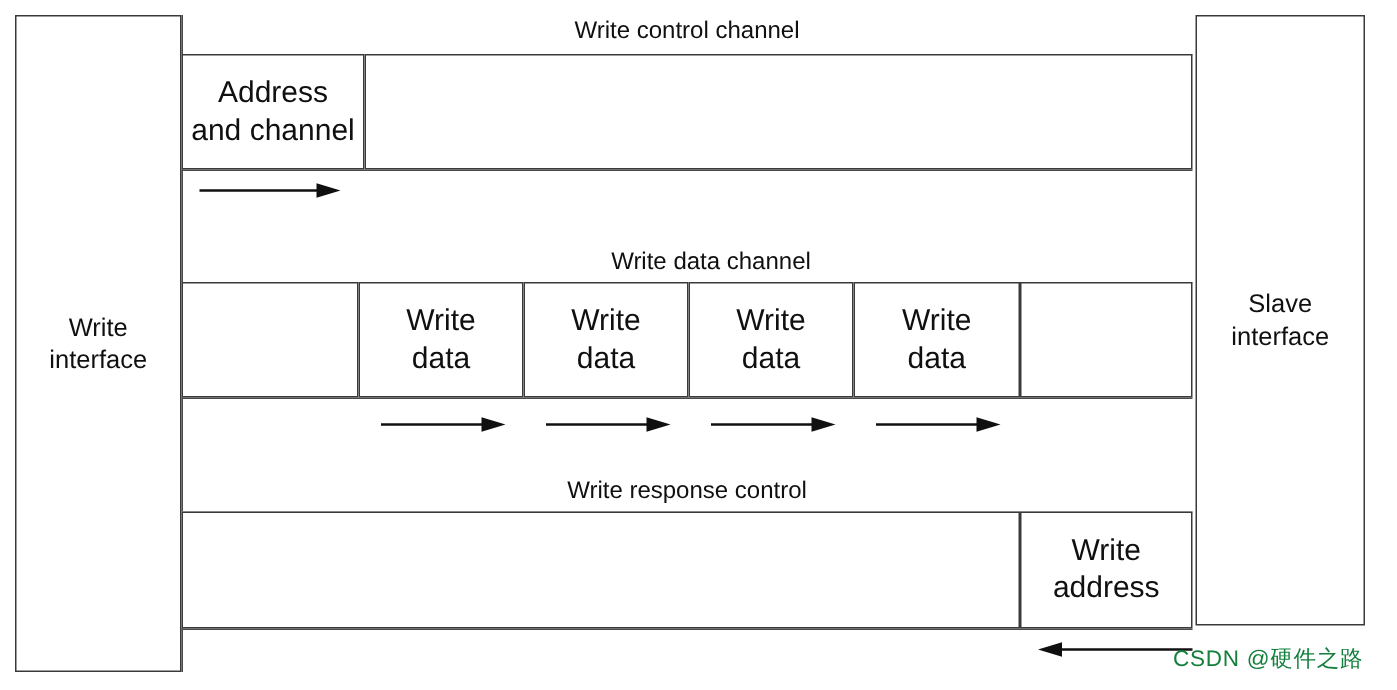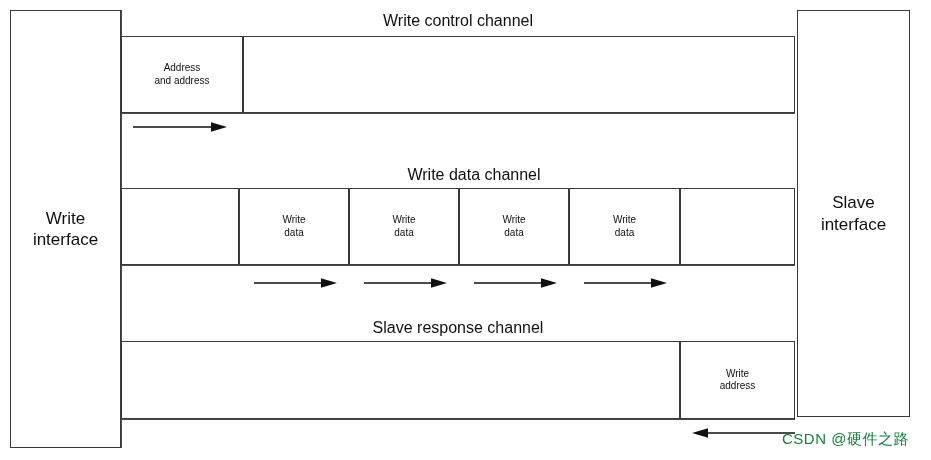--- a/index.html
+++ b/index.html
@@ -29,21 +29,21 @@
     justify-content: center;
     text-align: center;
     color: #101010;
     font-size: 16px;
     line-height: 1.25;
   }
   .iface {
     font-size: 17px;
   }
   .cell {
-    font-size: 10px;
+    font-size: 20px;
   }
   .rowline {
     position: absolute;
     height: 0;
     border-top: 1.5px solid #4a4a4a;
   }
   .vline {
     position: absolute;
     width: 0;
     border-left: 1.5px solid #4a4a4a;
@@ -93,21 +93,21 @@
 
   <div class="vline" style="left:121px; top:10px; height:438px;"></div>
 
   <div class="chlabel" style="left:121px; top:12px; width:674px;">Write control channel</div>
 
   <div class="rowline" style="left:121px; top:36px; width:674px;"></div>
 
   <div class="box cell" style="left:121px; top:36px; width:122px; height:77px;">
     <div>
       <div>Address</div>
-      <div>and address</div>
+      <div>and channel</div>
     </div>
   </div>
 
   <div class="box cell" style="left:243px; top:36px; width:552px; height:77px;"></div>
 
   <div class="rowline" style="left:121px; top:113px; width:674px;"></div>
 
   <div class="arrow" style="left:133px; top:121px; width:96px;">
     <svg width="96" height="12" viewBox="0 0 96 12">
       <line x1="0" y1="6" x2="80" y2="6" stroke="#101010" stroke-width="1.6"></line>
@@ -176,21 +176,21 @@
 
   <div class="arrow" style="left:584px; top:277px; width:84px;">
     <svg width="84" height="12" viewBox="0 0 84 12">
       <line x1="0" y1="6" x2="69" y2="6" stroke="#101010" stroke-width="1.6"></line>
       <polygon points="67,1.2 83,6 67,10.8" fill="#101010"></polygon>
     </svg>
   </div>
 
   <div class="rowline" style="left:121px; top:341px; width:674px;"></div>
 
-  <div class="chlabel" style="left:121px; top:319px; width:674px;">Slave response channel</div>
+  <div class="chlabel" style="left:121px; top:319px; width:674px;">Write response control</div>
 
   <div class="box cell" style="left:121px; top:341px; width:559px; height:78px;"></div>
 
   <div class="box cell" style="left:680px; top:341px; width:115px; height:78px;">
     <div>
       <div>Write</div>
       <div>address</div>
     </div>
   </div>
 

